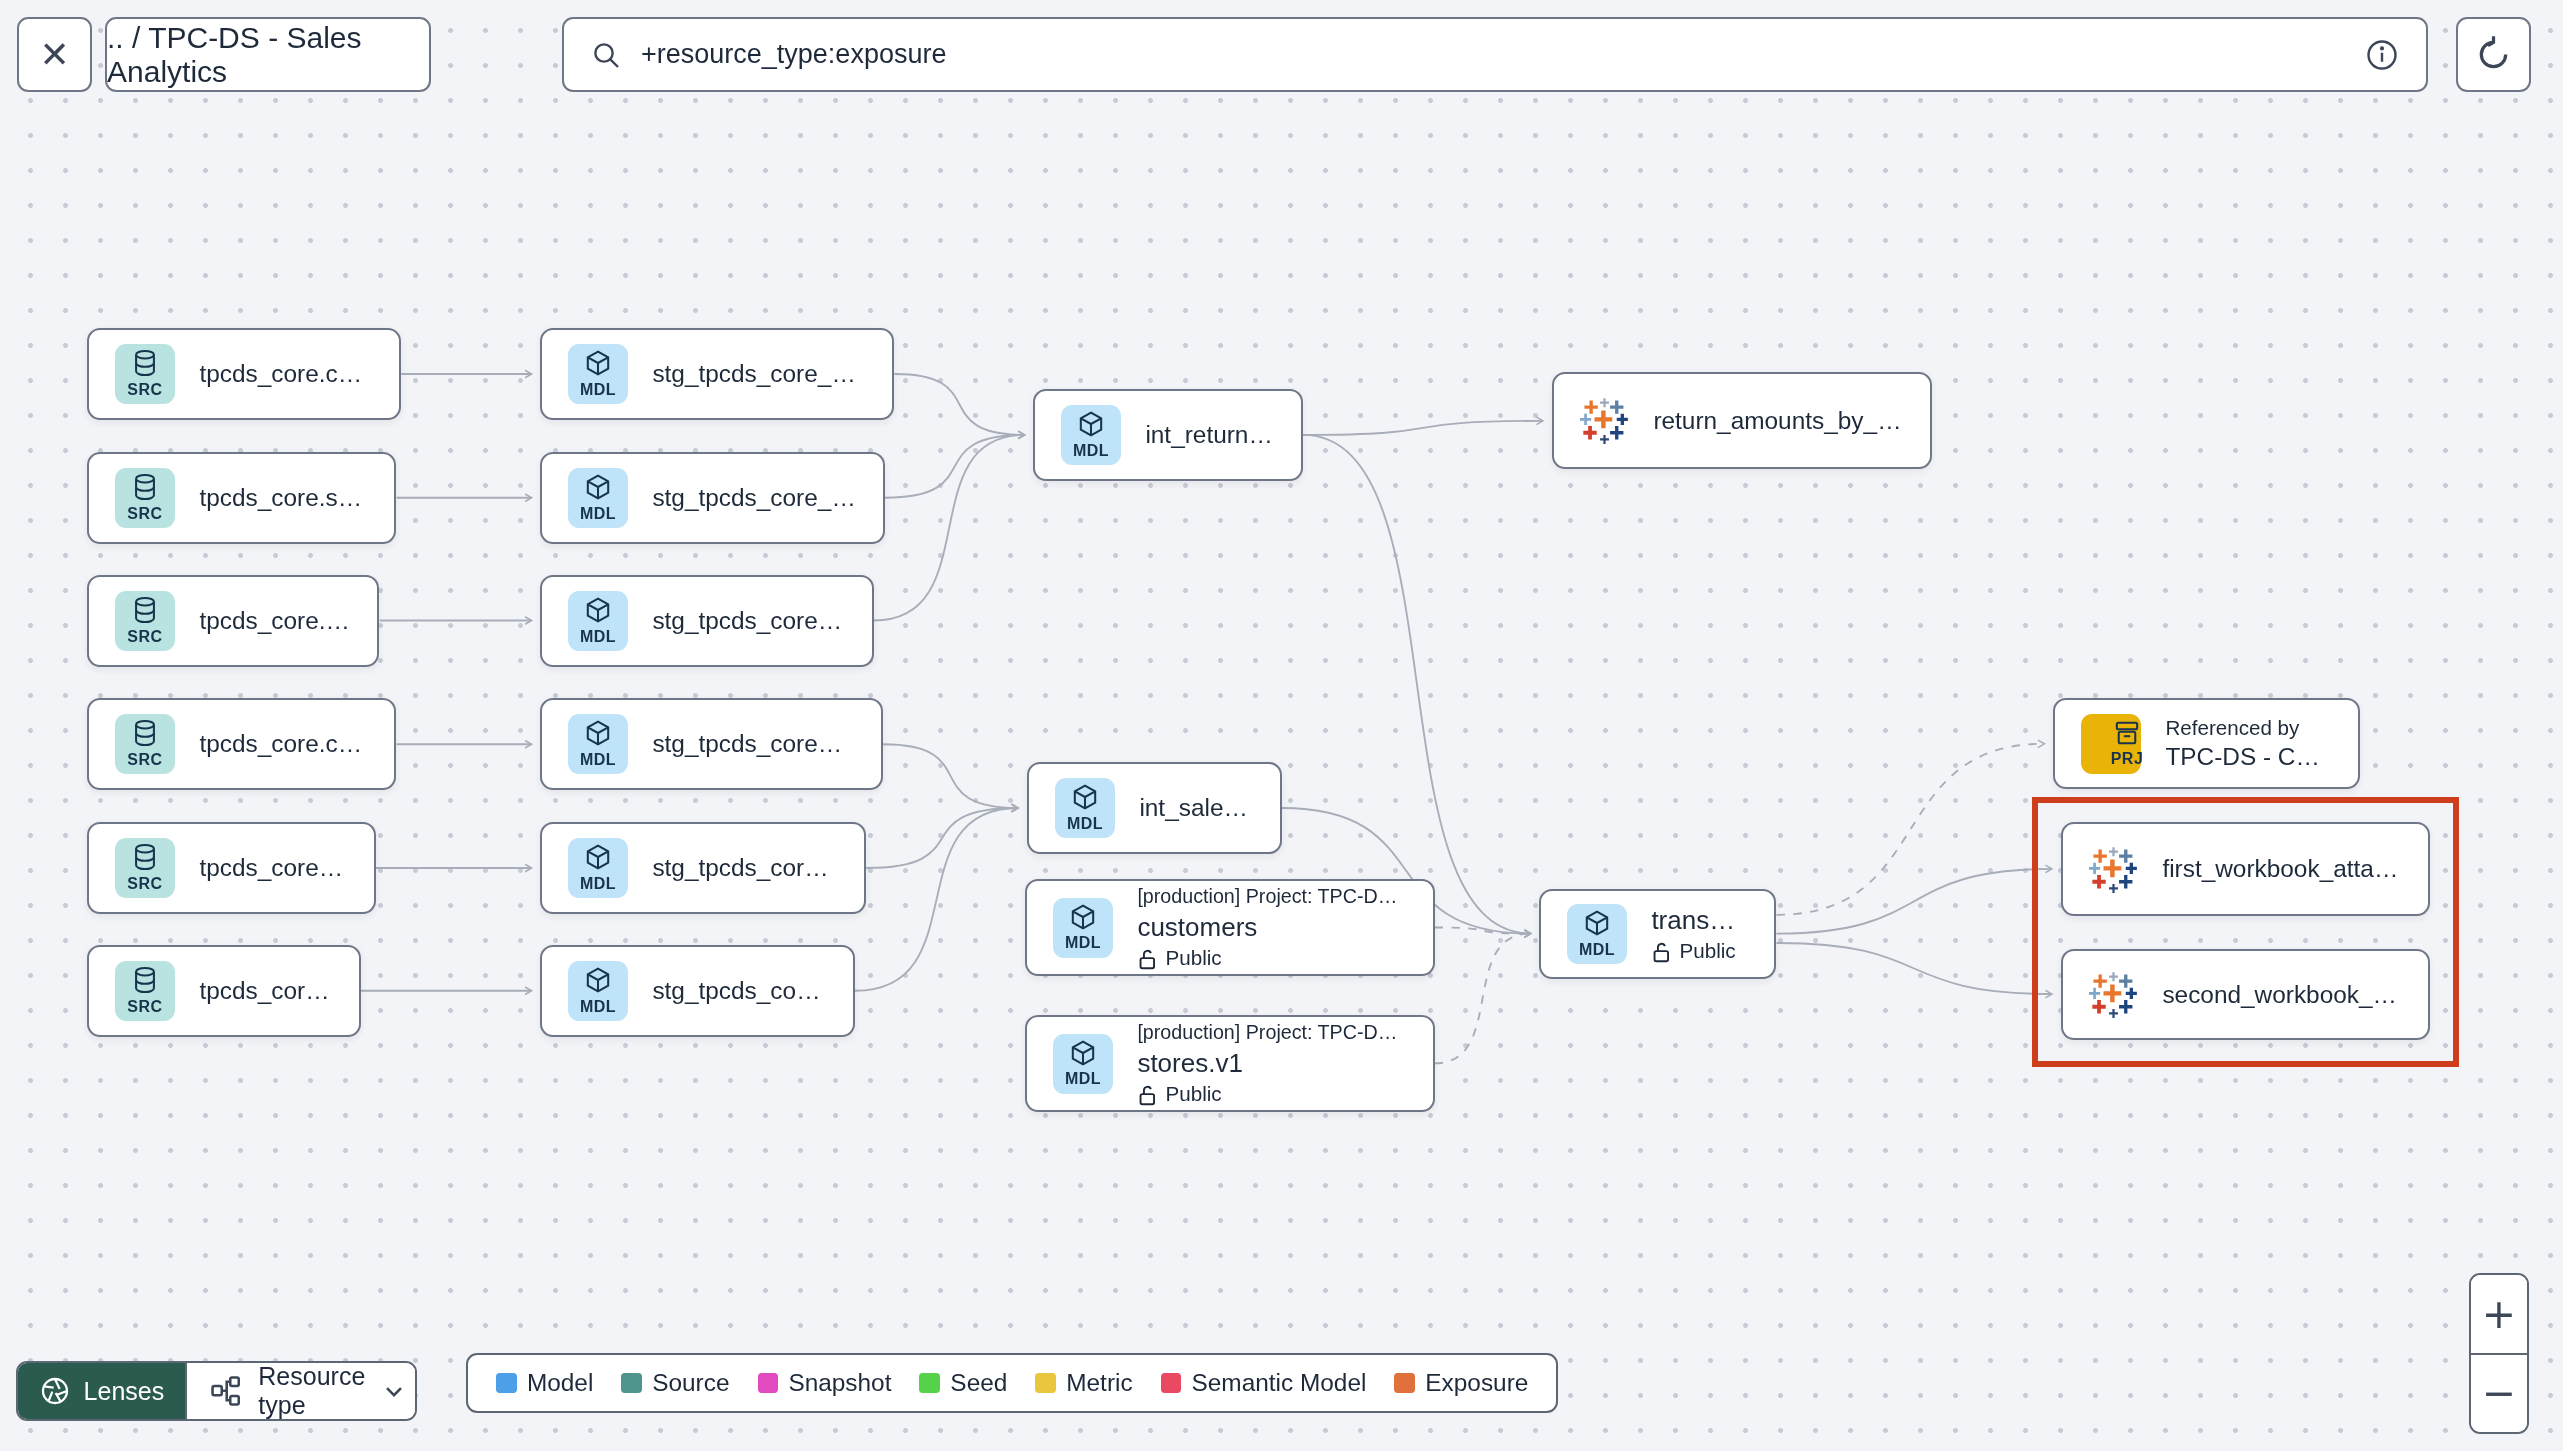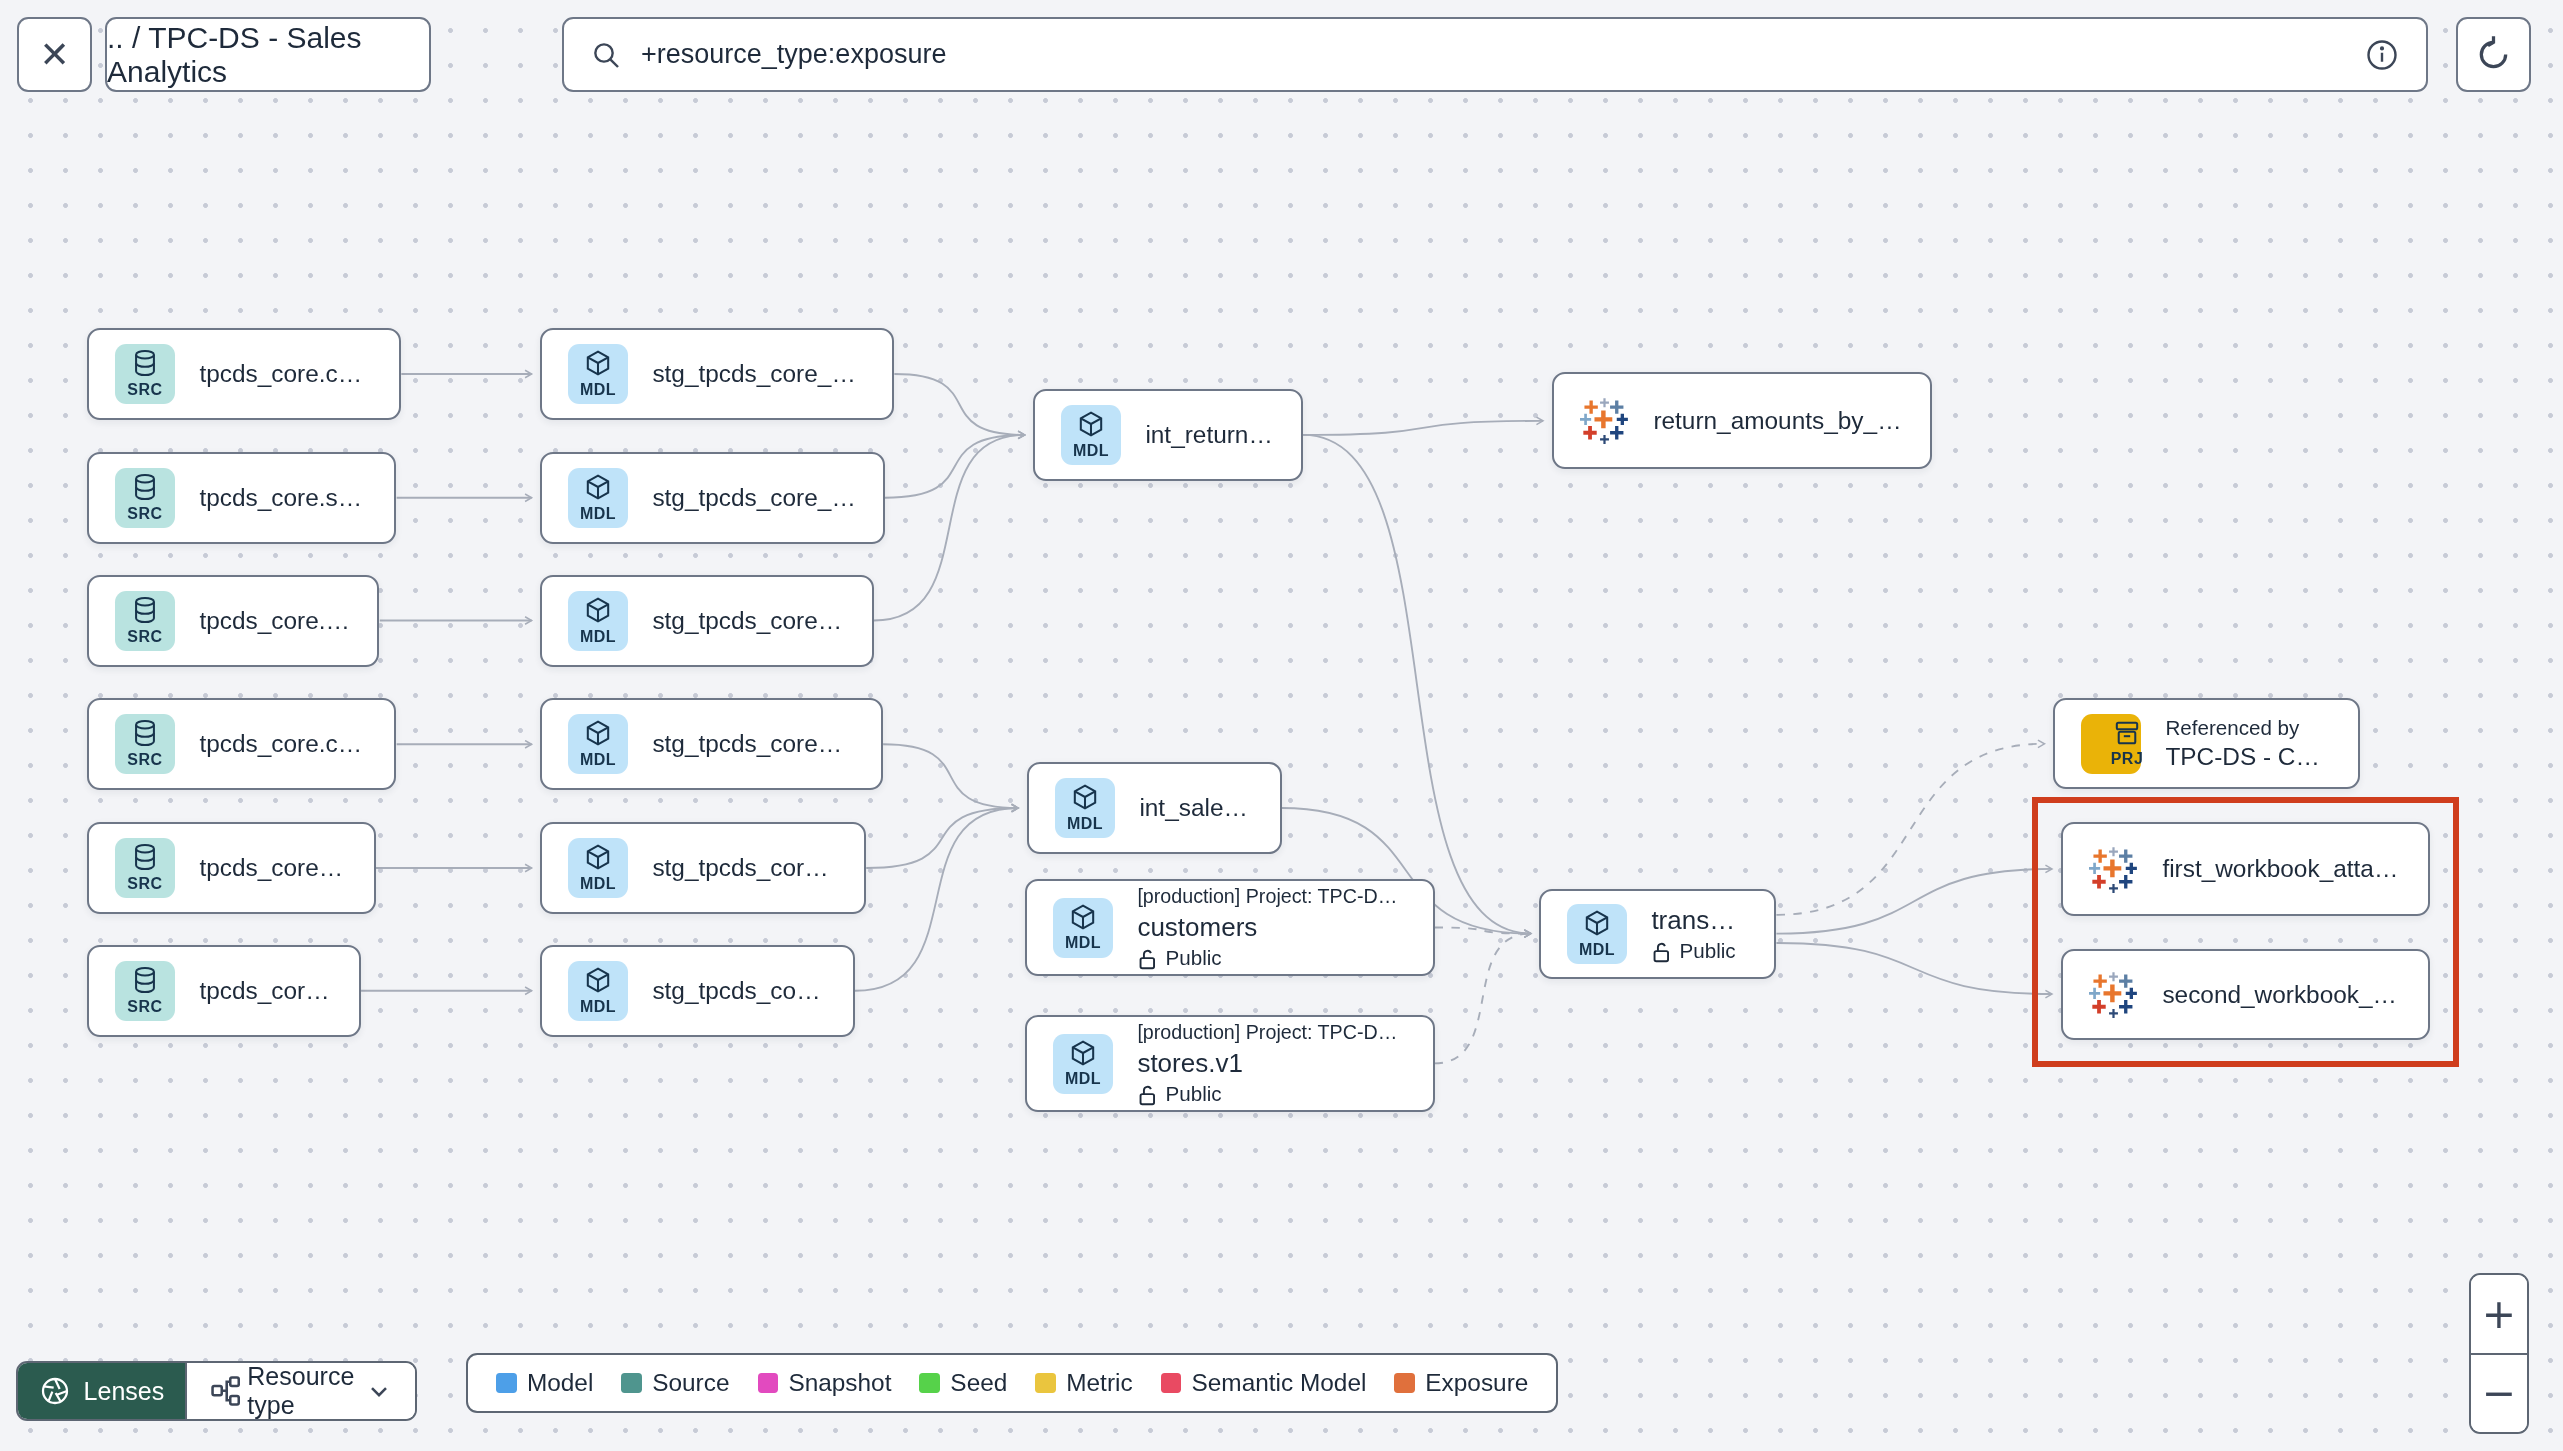--- a/index.html
+++ b/index.html
@@ -66,21 +66,21 @@
   .lens-group {
     position: absolute; left: 16px; top: 1353px; height: 60px; width: 401px;
     display: flex; border: 2.3px solid #5d6673; border-radius: 11.2px;
     overflow: hidden; background: #fff; cursor: pointer; margin-top: 8px;
   }
   .lens-seg {
     display: flex; align-items: center; gap: 13px; padding: 0 20.6px;
     color: #fff; font-size: 25px;
   }
   .rt-seg {
-    display: flex; align-items: center; gap: 4px; padding: 0 22.5px;
+    display: flex; align-items: center; gap: 15px; padding: 0 22.5px;
     font-size: 25px; color: #1e2a3a; background: #fff; flex: 1;
     border-left: 2.3px solid #5d6673;
   }
   .rt-seg .chev { margin-left: auto; display: flex; }
   .legend {
     position: absolute; left: 466px; top: 1353px; height: 60px;
     background: #fff; border: 2.3px solid #5d6673; border-radius: 11.2px;
     display: flex; align-items: center; gap: 28px; padding: 0 28px;
   }
   .legend-item { display: flex; align-items: center; gap: 10.3px; font-size: 24.4px; }

